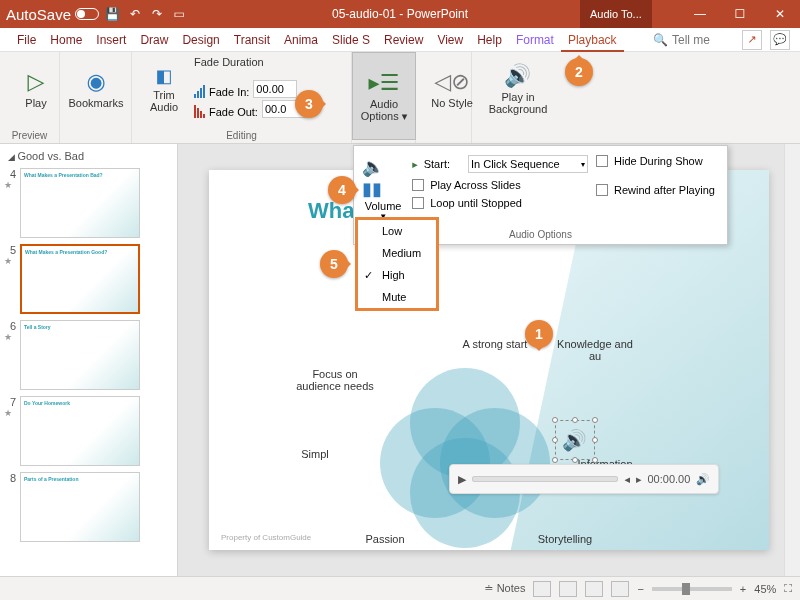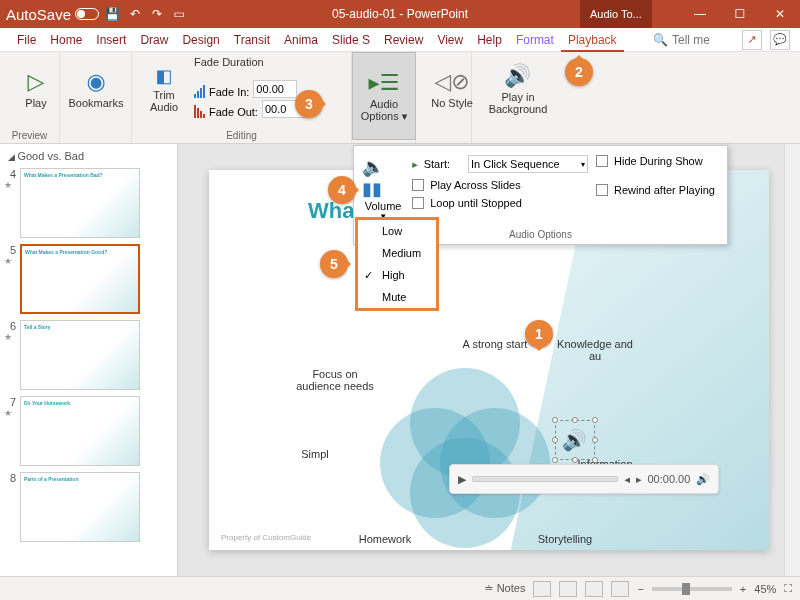--- a/index.html
+++ b/index.html
@@ -315,21 +315,21 @@
       <div class="diag">
         <div class="circle" style="left:90px;top:30px"></div>
         <div class="circle" style="left:60px;top:70px"></div>
         <div class="circle" style="left:120px;top:70px"></div>
         <div class="circle" style="left:90px;top:100px"></div>
         <div class="dtext" style="left:130px;top:0">A strong start</div>
         <div class="dtext" style="left:-30px;top:30px">Focus on audience needs</div>
         <div class="dtext" style="left:230px;top:10">Knowledge and au</div>
         <div class="dtext" style="left:-50px;top:110px">Simpl</div>
         <div class="dtext" style="left:240px;top:120px">Information</div>
-        <div class="dtext" style="left:20px;top:195px">Homework</div>
+        <div class="dtext" style="left:20px;top:195px">Passion</div>
         <div class="dtext" style="left:200px;top:195px">Storytelling</div>
       </div>
       <div class="footer-txt">Property of CustomGuide</div>
 
       <div class="audio-obj">
         <div class="speaker">🔊
           <div class="handles">
             <span style="left:-4px;top:-4px"></span>
               <span style="right:-4px;top:-4px"></span>
             <span style="left:-4px;bottom:-4px"></span>

